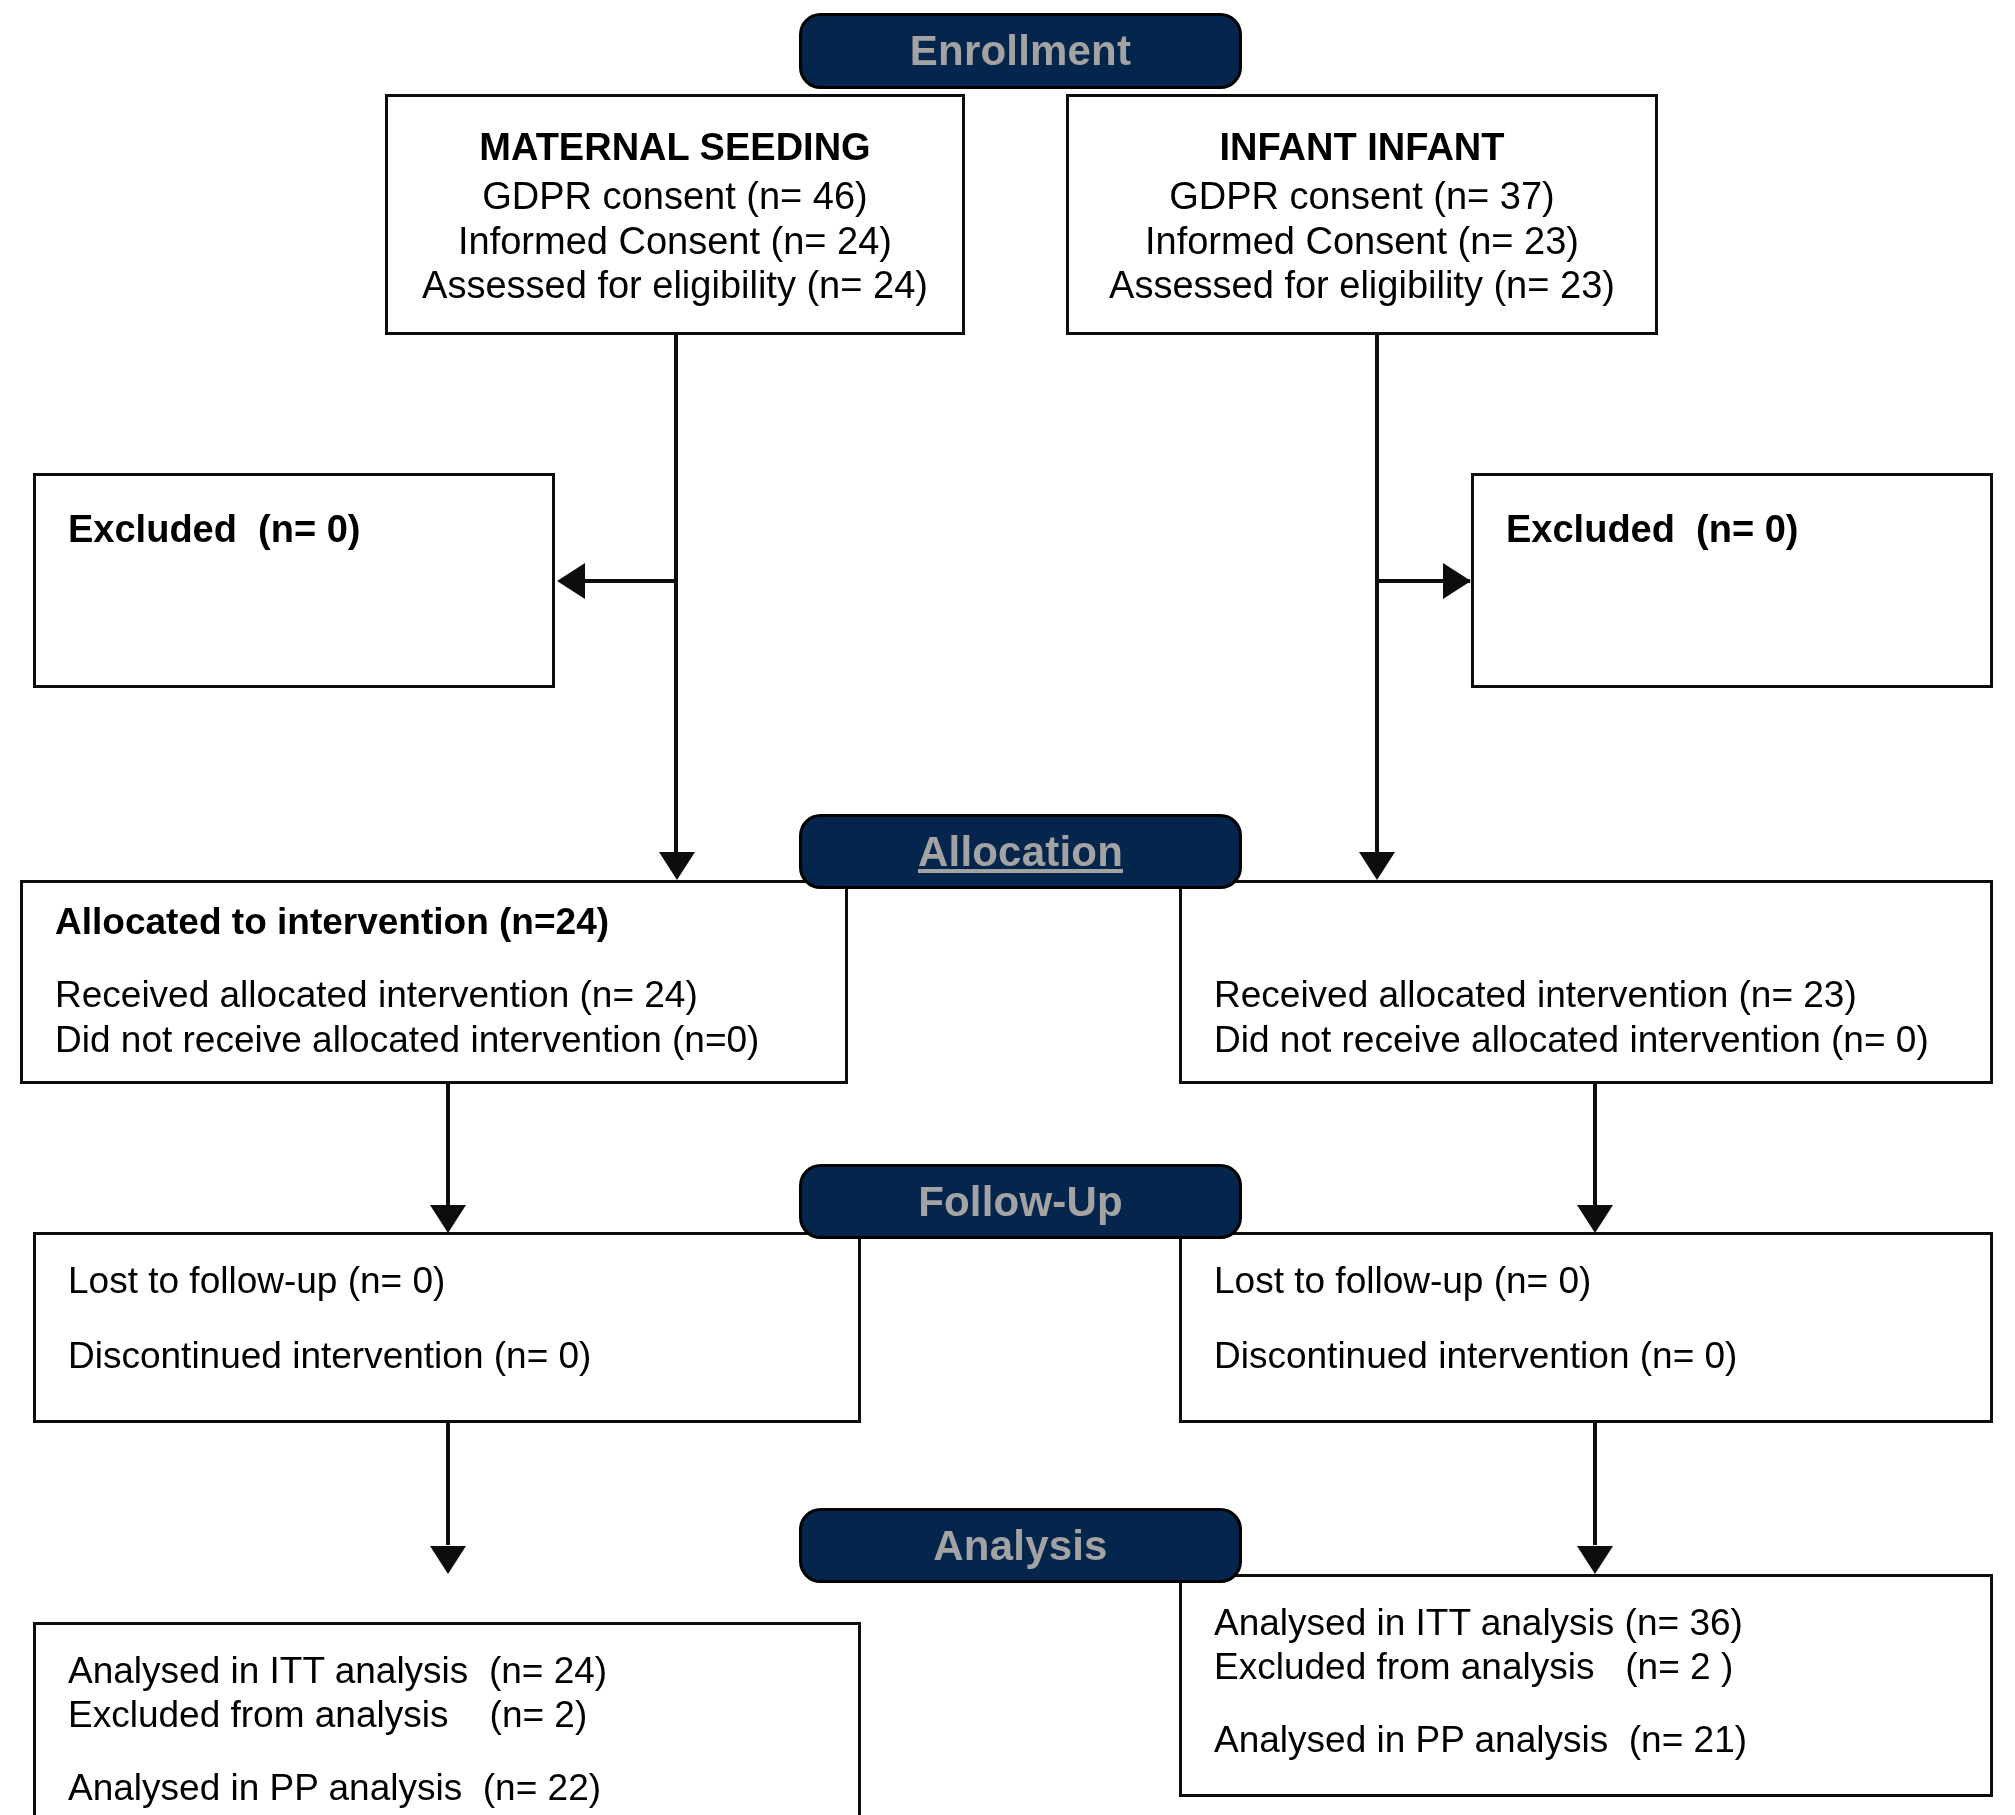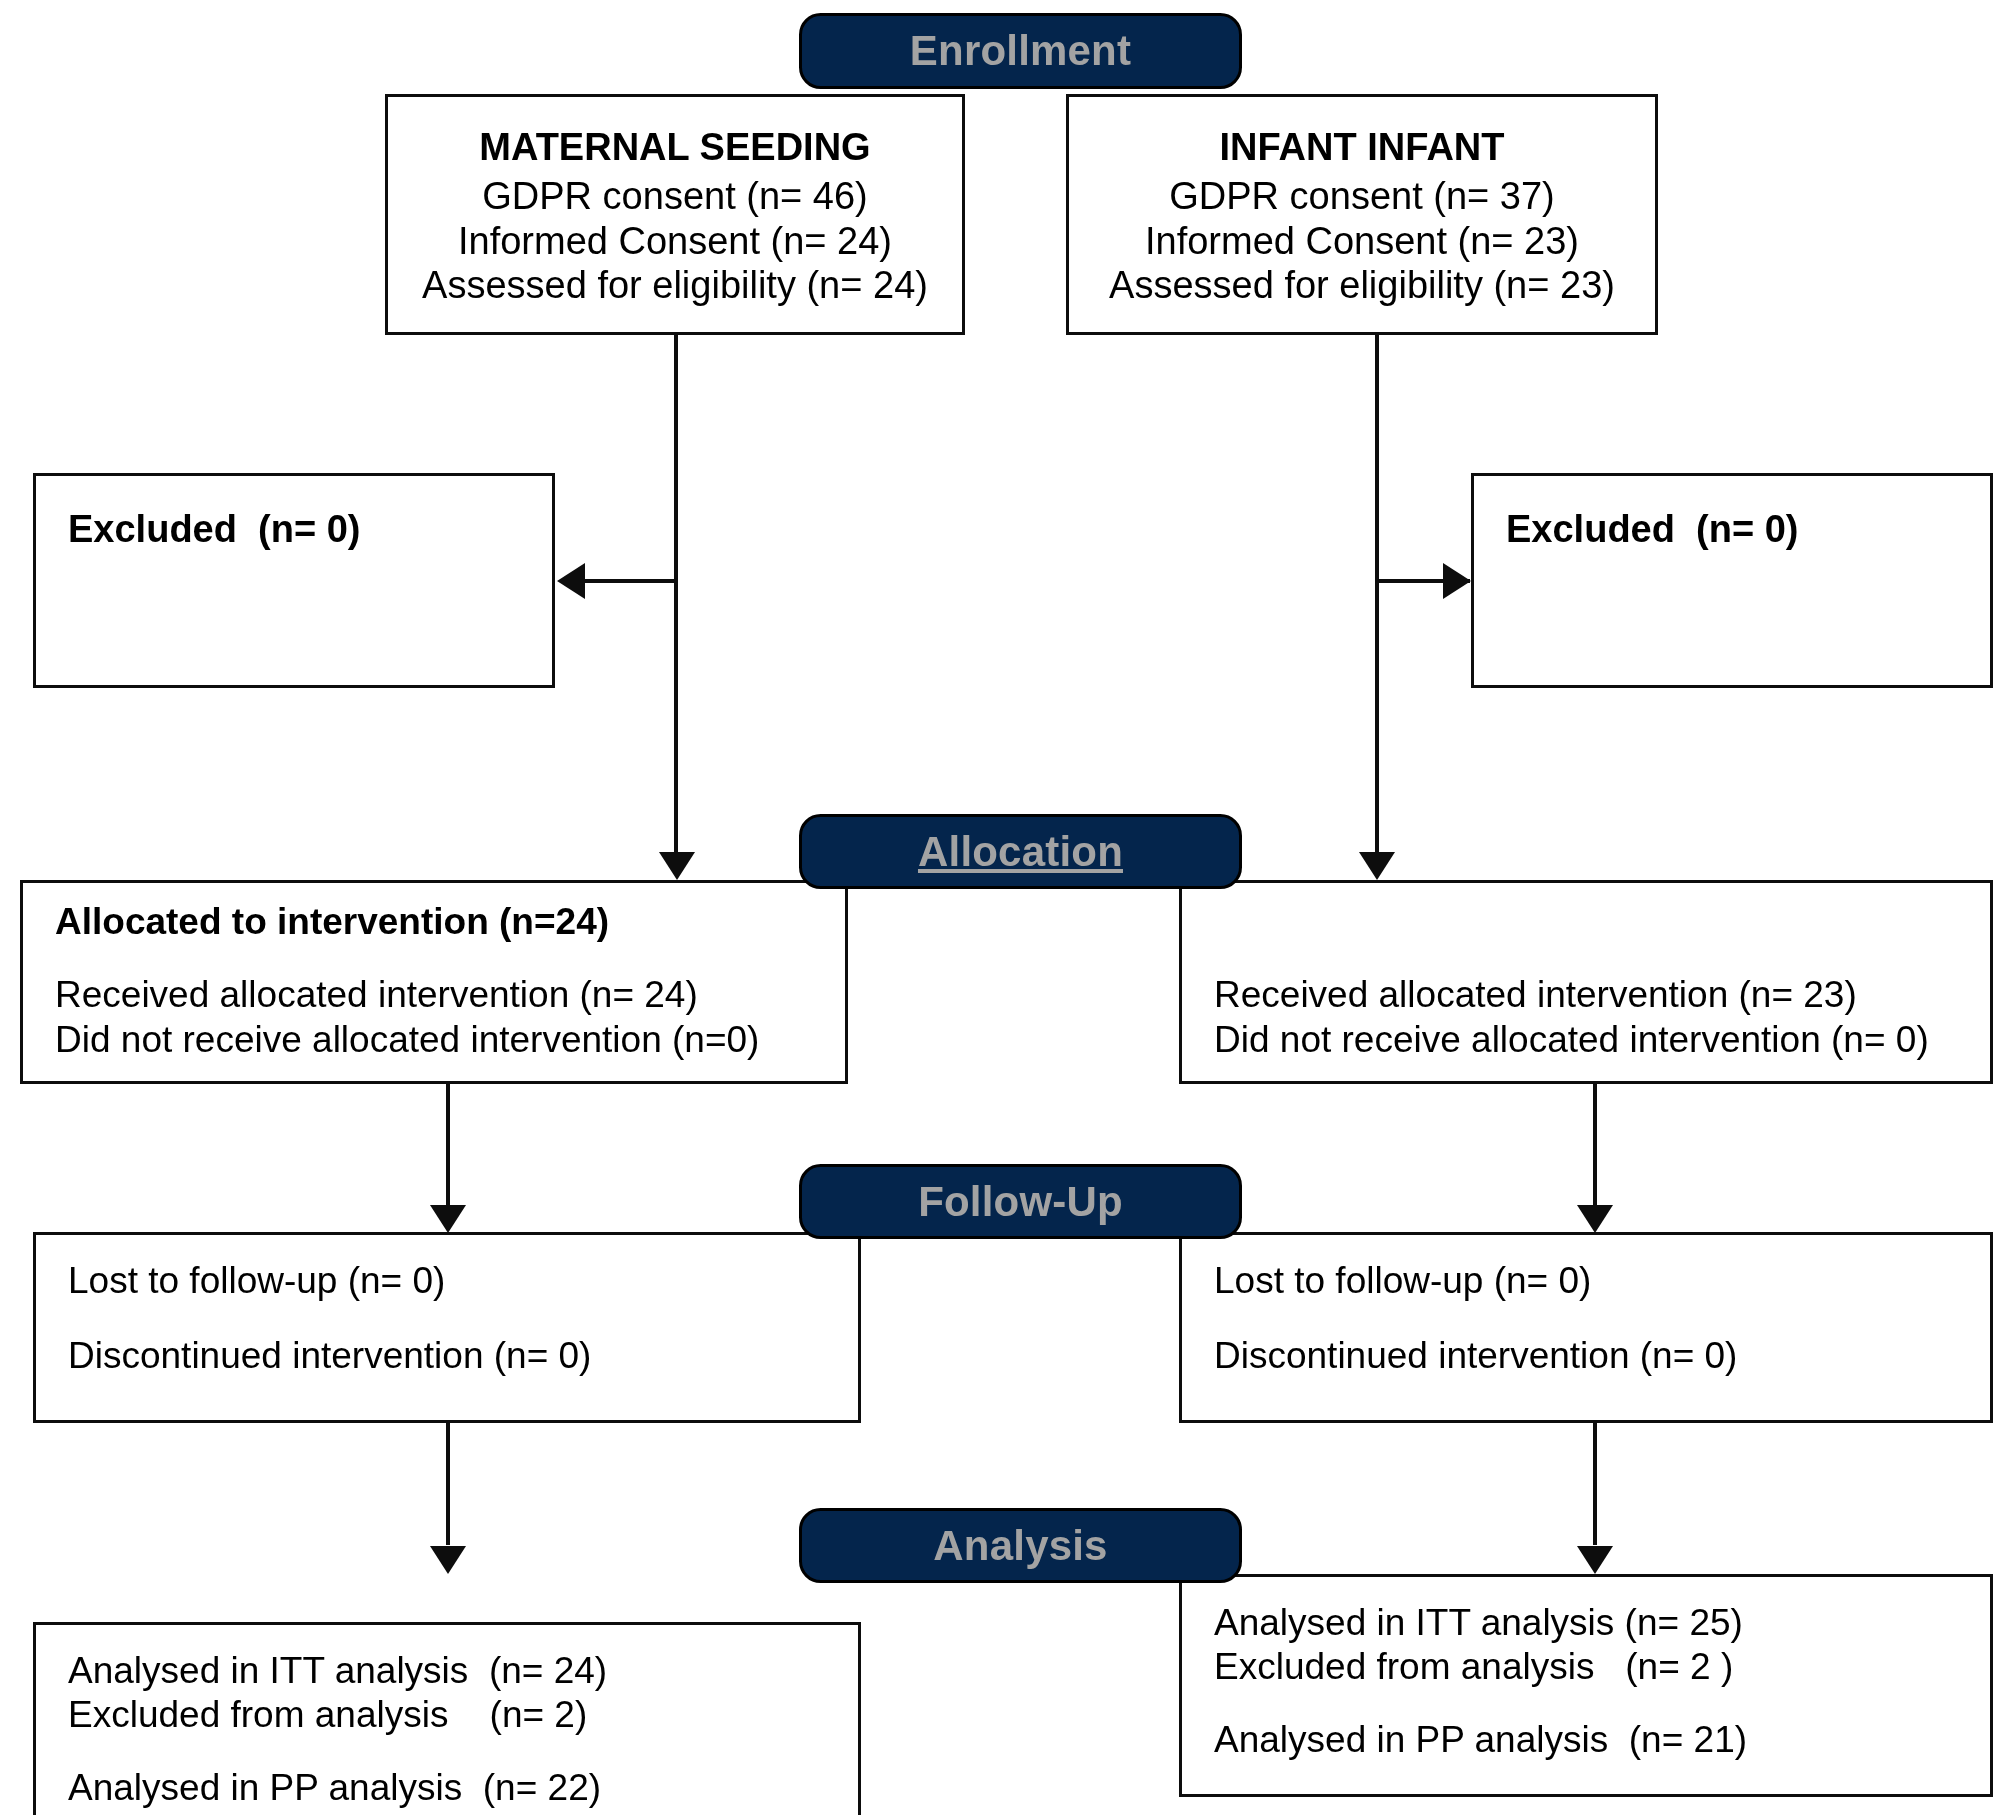--- a/index.html
+++ b/index.html
@@ -177,19 +177,19 @@
     <span>Analysis</span>
   </div>
 
   <div class="box" style="left:33px; top:1574px; width:828px; height:223px;margin-top:48px;">
     <div class="line-txt" style="top:27px; left:32px; font-size:37px;">Analysed in ITT analysis  (n= 24)</div>
     <div class="line-txt" style="top:71px; left:32px; font-size:37px;">Excluded from analysis    (n= 2)</div>
     <div class="line-txt" style="top:144px; left:32px; font-size:37px;">Analysed in PP analysis  (n= 22)</div>
   </div>
 
   <div class="box" style="left:1179px; top:1574px; width:814px; height:223px;">
-    <div class="line-txt" style="top:27px; left:32px; font-size:37px;">Analysed in ITT analysis (n= 25)</div>
+    <div class="line-txt" style="top:27px; left:32px; font-size:37px;">Analysed in ITT analysis (n= 36)</div>
     <div class="line-txt" style="top:71px; left:32px; font-size:37px;">Excluded from analysis   (n= 2 )</div>
     <div class="line-txt" style="top:144px; left:32px; font-size:37px;">Analysed in PP analysis  (n= 21)</div>
   </div>
 
 </div>
 
 
 </body></html>

